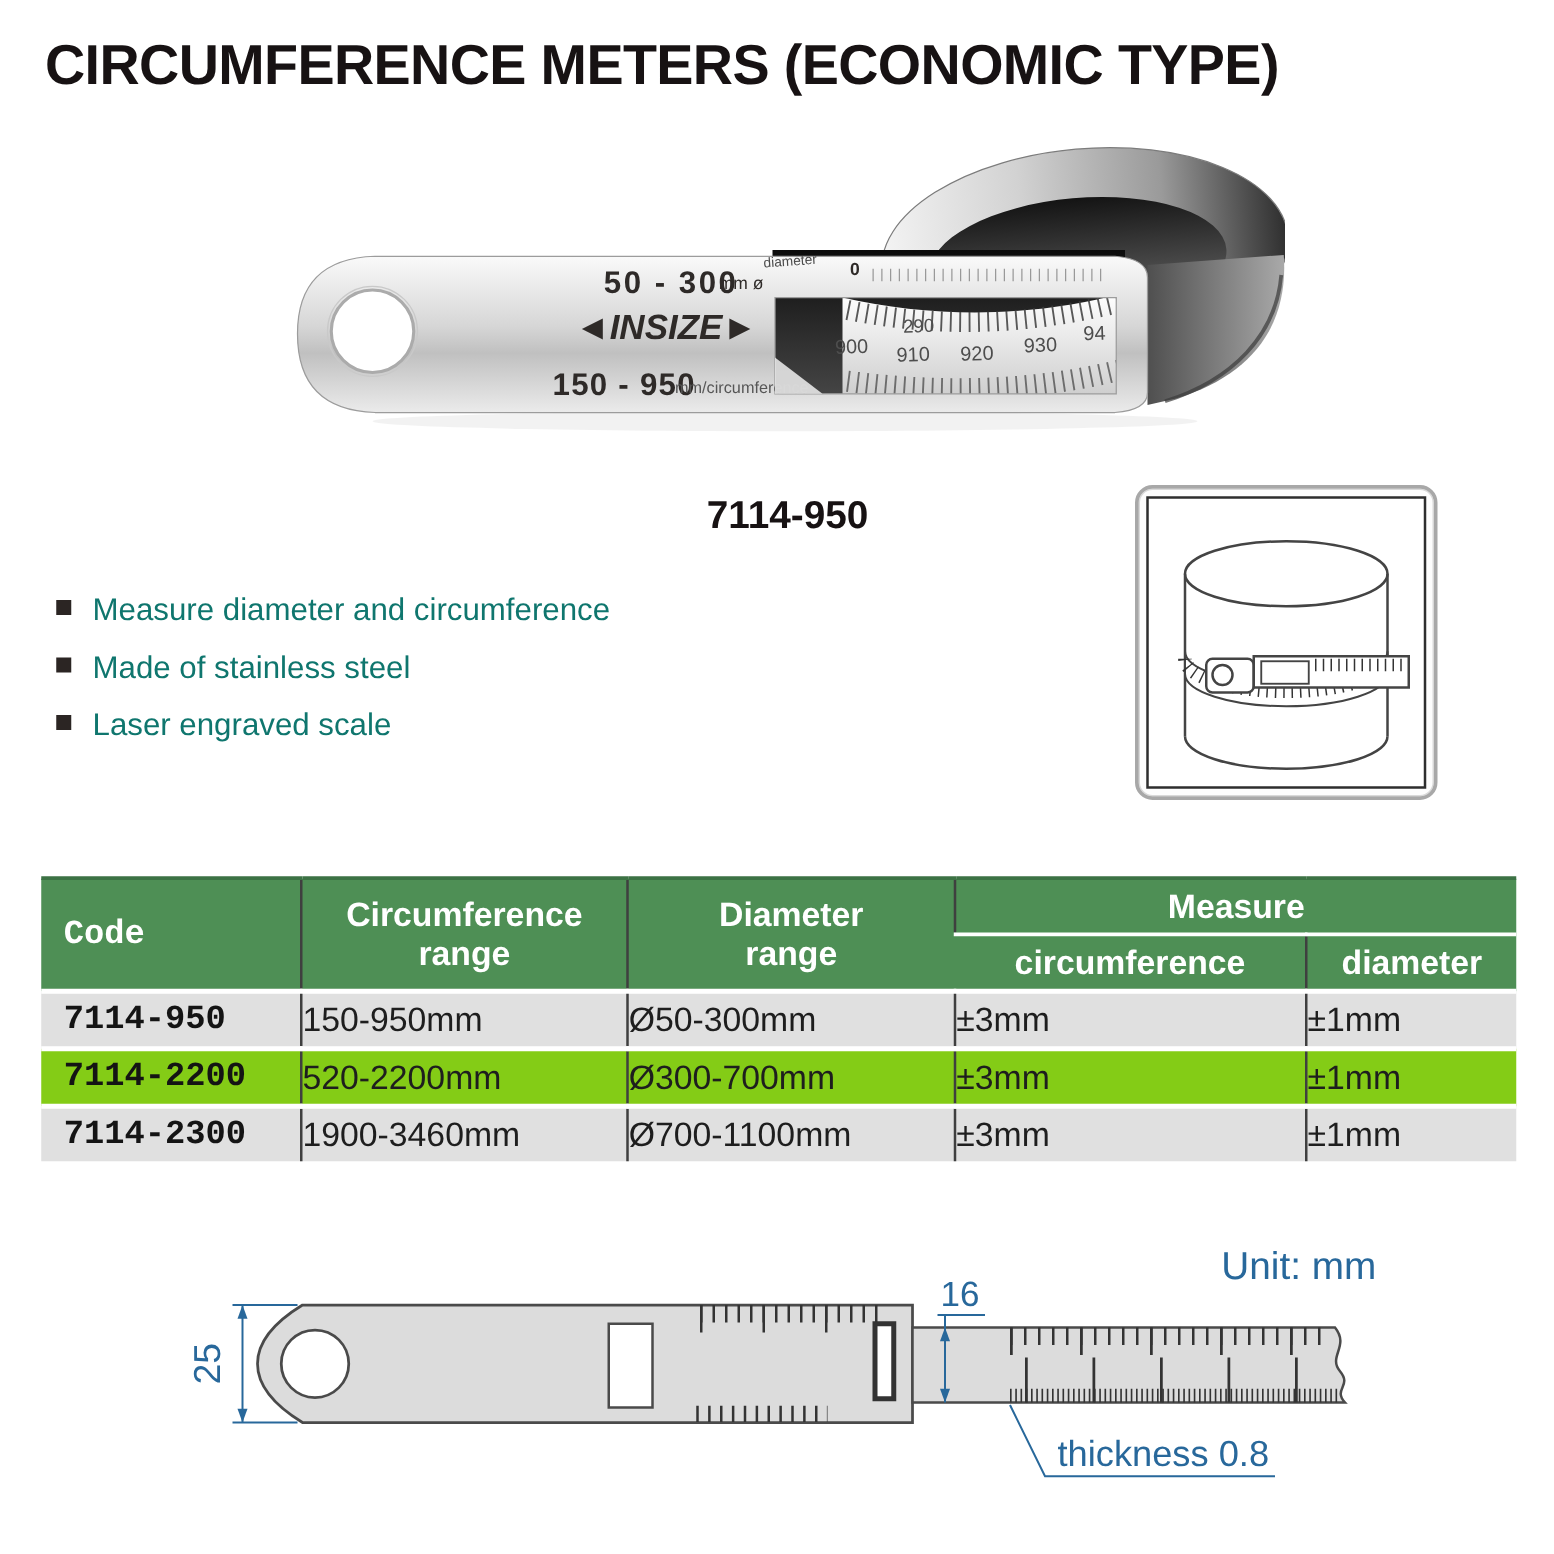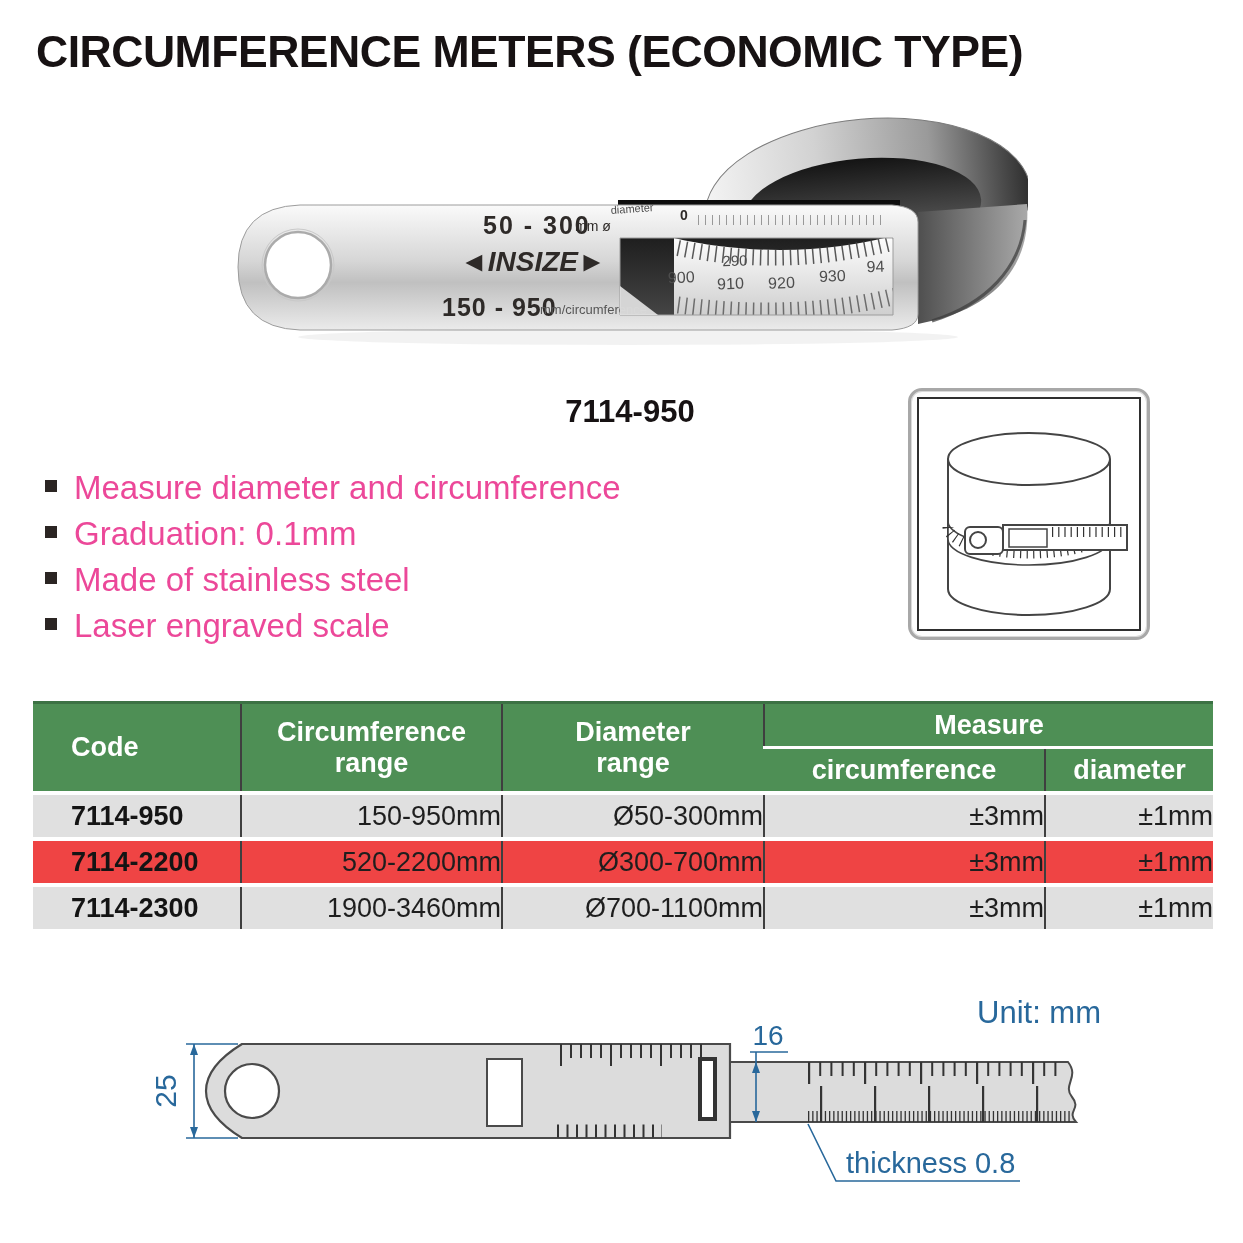--- a/index.html
+++ b/index.html
@@ -30,44 +30,44 @@
     position:absolute;left:6px;top:6px;right:6px;bottom:6px;
     border:2px solid #2e2e2e;background:#ffffff;
   }
   
   .features{position:absolute;left:45px;top:466px;width:860px;}
   .feature-row{display:flex;align-items:flex-start;height:46px;}
   .feature-sq{
     flex:0 0 auto;width:12px;height:12px;background:#2b2523;margin:14px 17px 0 0;
   }
   .feature-row.cont .feature-sq{visibility:hidden;}
-  .feature-text{font-size:33px;line-height:44px;color:#ec4899;white-space:nowrap;}
+  .feature-text{font-size:25px;line-height:44px;color:#0f766e;white-space:nowrap;}
   
   .spec{
     position:absolute;left:33px;top:701px;width:1180px;
     border-collapse:collapse;table-layout:fixed;
   }
   .spec th{
     background:#4e8f55;color:#ffffff;font-size:27px;font-weight:bold;
     padding:0;vertical-align:middle;
   }
   .spec thead tr:first-child th{border-top:3px solid #3c7244;}
   .spec td{
-    font-size:27px;color:#1e1e1e;text-align:right;vertical-align:middle;
+    font-size:27px;color:#1e1e1e;text-align:left;vertical-align:middle;
     height:42px;padding:0;
   }
   .spec .h-wrap{line-height:31px;text-align:center;margin:0 auto;}
-  .spec .left{text-align:left;padding-left:38px;}
+  .spec .left{text-align:left;padding-left:18px;font-family:Liberation Mono, monospace;}
   .spec th.csep,.spec td.csep{border-left:2px solid #3f3f3f;margin-left:16px;}
   .spec th.accuracy{border-bottom:3px solid #ffffff;height:42px;}
   .spec thead th{height:42px;}
   .spec thead th.tall{height:86px;}
   .spec tbody tr{border-top:4px solid #ffffff;}
   .spec tbody tr.odd{background:#e0e0e0;}
-  .spec tbody tr.even{background:#ef4444;}
+  .spec tbody tr.even{background:#84cc16;}
   .spec td.code{font-weight:bold;color:#141414;}
   
   .dimdraw{position:absolute;left:120px;top:985px;width:1110px;height:235px;}
   .blue{fill:#28689b;}
   text{font-family:"Liberation Sans", sans-serif;}
 </style>
 </head>
 <body>
 
 <div class="page">
@@ -175,24 +175,20 @@
         <rect x="90" y="130" width="38" height="18" fill="#ffffff" stroke="#444444" stroke-width="1.5"></rect>
         <path d="M 133 133 L 206 133" fill="none" stroke="#333333" stroke-width="10" stroke-dasharray="1.2 5"></path>
       </svg>
     </div>
   </div>
 
   <div class="features">
     <div class="feature-row">
       <span class="feature-sq"></span>
       <span class="feature-text">Measure diameter and circumference</span>
-    </div>
-    <div class="feature-row">
-      <span class="feature-sq"></span>
-      <span class="feature-text">Graduation: 0.1mm</span>
     </div>
     <div class="feature-row">
       <span class="feature-sq"></span>
       <span class="feature-text">Made of stainless steel</span>
     </div>
     <div class="feature-row">
       <span class="feature-sq"></span>
       <span class="feature-text">Laser engraved scale</span>
     </div>
   </div>

